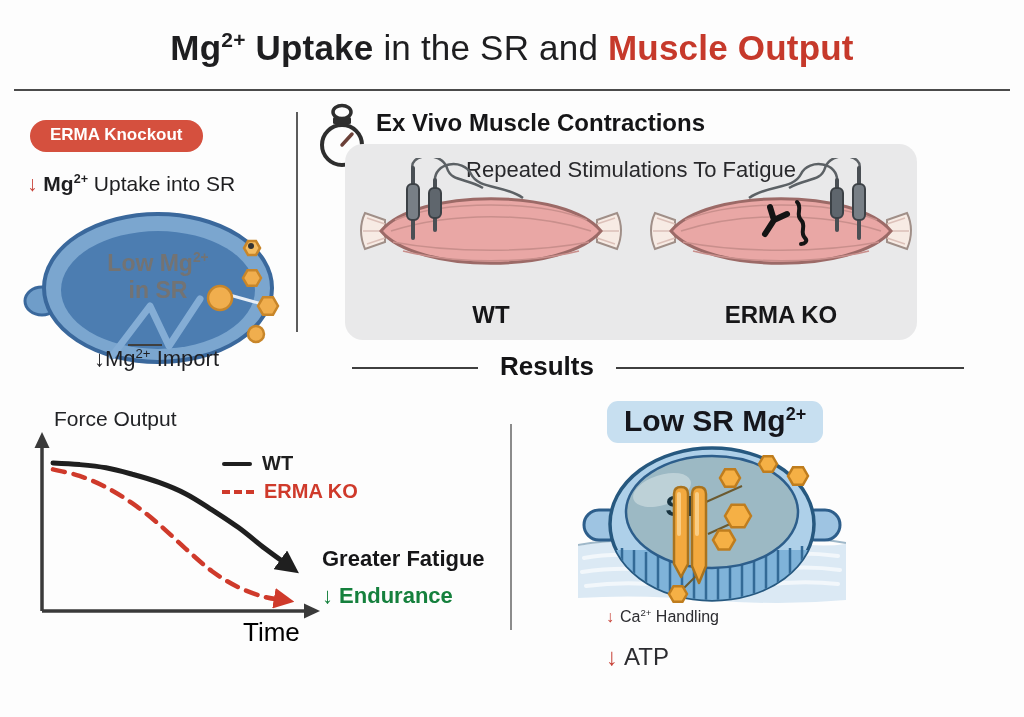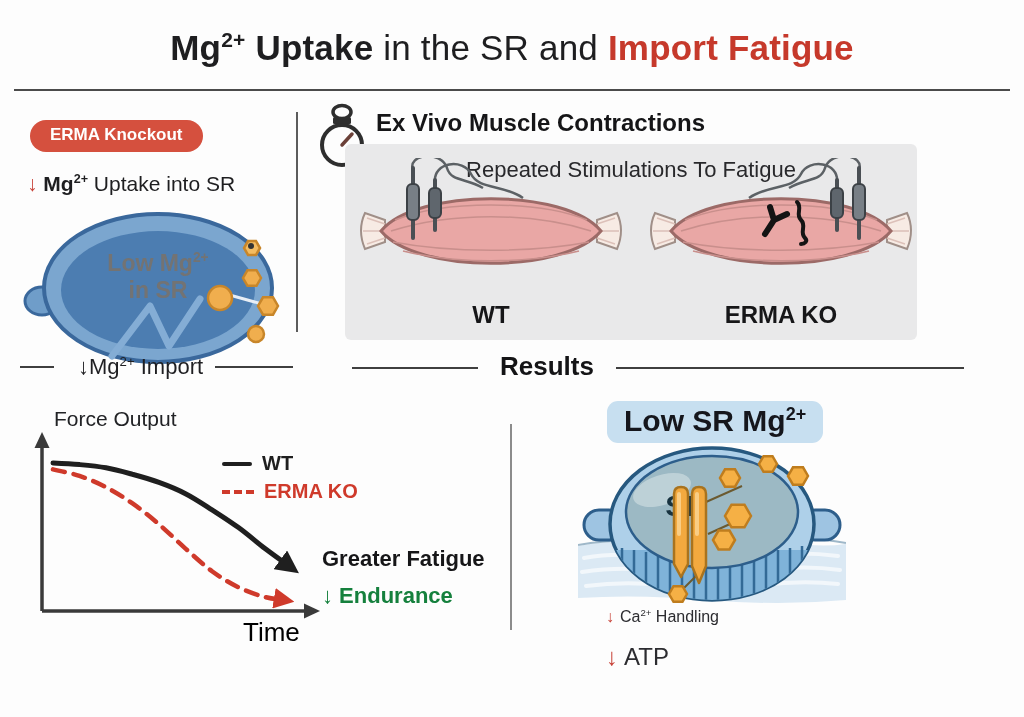--- a/index.html
+++ b/index.html
@@ -15,34 +15,34 @@
   .title-rule { position:absolute; top:89px; left:14px; width:996px; height:2px; background:#4b4b4b; }
 
   
   .erma-badge { position:absolute; left:30px; top:120px; background:#d5503e; color:#fff;
                 font-weight:700; font-size:17px; padding:5px 20px 7px; border-radius:22px; }
   .uptake-line { position:absolute; left:27px; top:172px; font-size:21px; color:#1e1e20; white-space:nowrap; }
   .arrow-red { color:#c8443a; font-weight:700; }
   .blob-wrap { position:absolute; left:20px; top:206px; width:265px; height:165px; }
   .blob-label { position:absolute; left:58px; top:250px; width:200px; text-align:center;
                 color:#737373; font-weight:700; font-size:23px; line-height:1.18; }
-  .import-row { position:absolute; left:20px; top:354px; width:273px; display:flex; align-items:center; }
+  .import-row { position:absolute; left:20px; top:344px; width:273px; display:flex; align-items:center;flex-direction:column; }
   .import-row .rule { height:2px; background:#3f3f3f; }
   .import-row .r1 { width:34px; margin-right:24px; }
   .import-row .r2 { flex:1; margin-left:12px; }
   .import-text { font-size:22px; color:#1f1f22; white-space:nowrap; }
 
   .vdiv1 { position:absolute; left:296px; top:112px; width:2px; height:220px; background:#5c5c5c; }
   .vdiv2 { position:absolute; left:510px; top:424px; width:2px; height:206px; background:#8c8c8c; }
 
   
   .stopwatch { position:absolute; left:311px; top:103px; width:62px; height:66px; }
   .exvivo-heading { position:absolute; left:376px; top:109px; font-size:24px; font-weight:700; color:#151517;text-align:center; }
   .gray-panel { position:absolute; left:345px; top:144px; width:572px; height:196px;
-                background:#e9e9ea; border-radius:6px; }
+                background:#e9e9ea; border-radius:18px; }
   .subheading { position:absolute; left:0; right:0; top:13px; text-align:center; font-size:22px; color:#28282b; }
   .muscle-svg { position:absolute; top:14px; width:272px; height:140px; }
   .muscle-wt  { left:10px; }
   .muscle-ko  { left:300px; }
   .muscle-label { position:absolute; top:157px; width:272px; text-align:center;
                   font-weight:700; font-size:24px; color:#161618; }
   .ml-wt { left:10px; } .ml-ko { left:300px; }
 
   
   .res-line { position:absolute; top:367px; height:2px; background:#3f3f3f; }
@@ -70,21 +70,21 @@
   .ca-line { position:absolute; left:606px; top:608px; font-size:16px; color:#2c2c30;text-align:right; }
   .atp-line { position:absolute; left:606px; top:643px; font-size:24px; color:#2c2c30; }
   .ca-line .arrow-red, .atp-line .arrow-red { margin-right:6px; }
 </style>
 </head>
 <body>
 
 <div id="canvas">
 
   <div class="title">
-    <span class="b">Mg</span><sup class="b">2+</sup><span class="b"> Uptake</span><span> in the SR and </span><span class="red">Import Fatigue</span>
+    <span class="b">Mg</span><sup class="b">2+</sup><span class="b"> Uptake</span><span> in the SR and </span><span class="red">Muscle Output</span>
   </div>
   <div class="title-rule"></div>
 
   <div class="erma-badge">ERMA Knockout</div>
 
   <div class="uptake-line">
     <span class="arrow-red">↓</span>
     <b>Mg</b><sup style="font-weight:700">2+</sup><span> Uptake into SR</span>
   </div>
 

